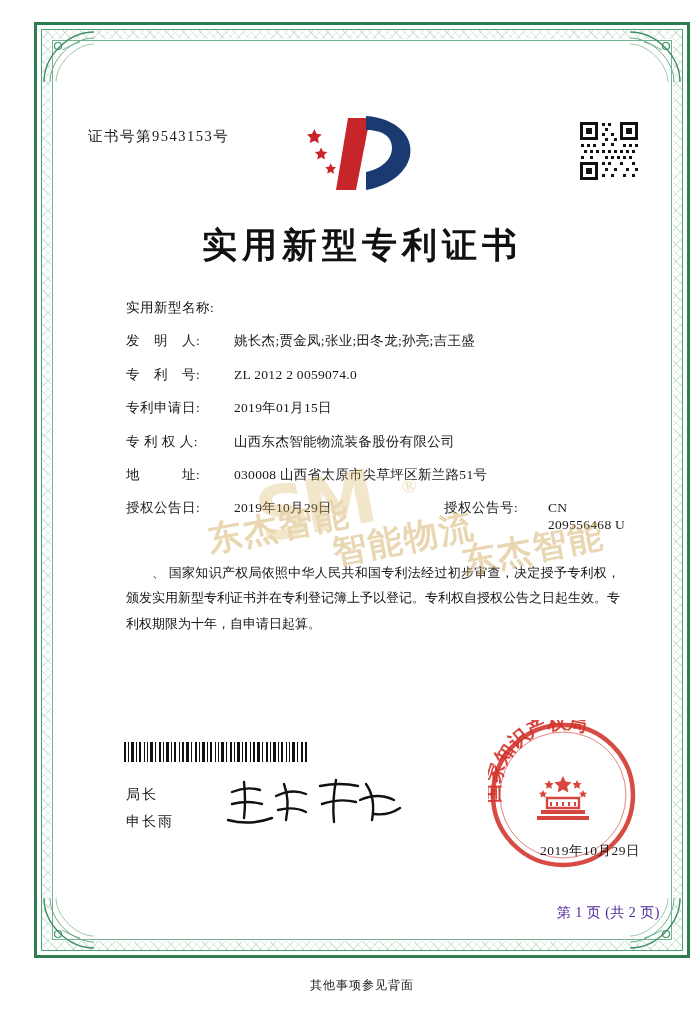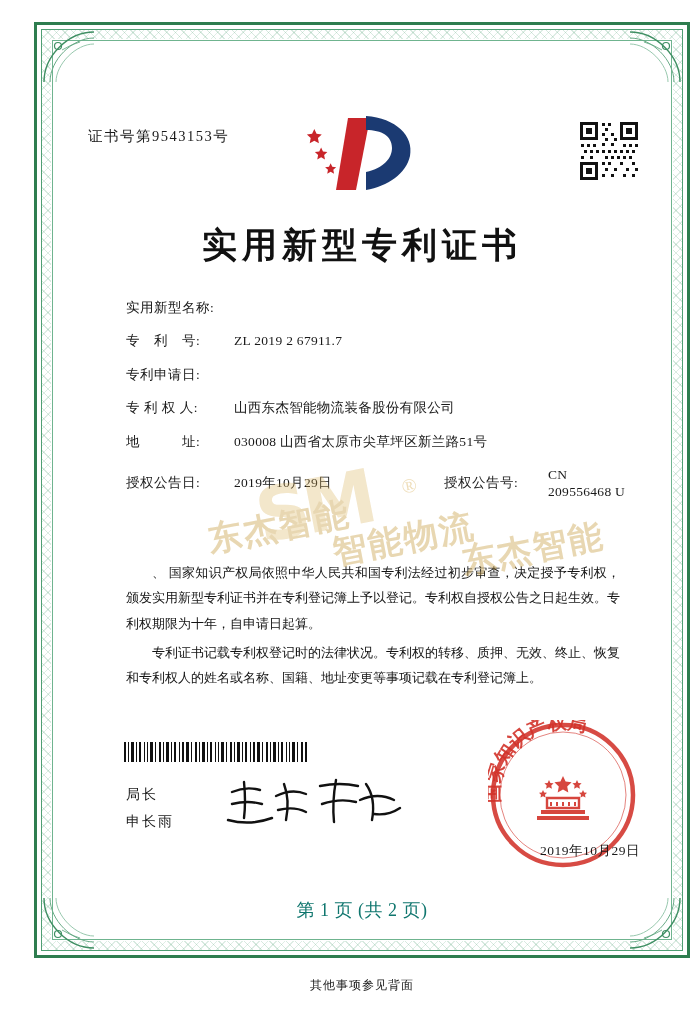--- a/index.html
+++ b/index.html
@@ -117,21 +117,21 @@
   }
 
   
   .fields {
     position: absolute;
     left: 62px; right: 30px;
     top: 248px;
   }
   .frow {
     display: flex;
-    align-items: center;
+    align-items: flex-start;
     margin-bottom: 16.5px;
     font-size: 13.5px;
     line-height: 1.25;
   }
   .flabel {
     width: 108px;
     flex: 0 0 108px;
     letter-spacing: 0.5px;
     white-space: nowrap;
   }
@@ -215,24 +215,24 @@
     color: #1a1a1a;
     letter-spacing: 0.5px;
     white-space: nowrap;
   }
 
   
   .page-num {
     position: absolute;
     left: 0; right: 0;
     bottom: 6px;
-    text-align: center;
-    font-size: 18px;
+    text-align: right;
+    font-size: 14px;
     letter-spacing: 0.5px;
-    color: #0f766e;
+    color: #4c1d95;
   }
   .footer-note {
     position: absolute;
     left: 0; right: 0;
     bottom: 16px;
     text-align: center;
     font-size: 12px;
     letter-spacing: 1px;
     color: #1a1a1a;
   }
@@ -398,45 +398,49 @@
       </svg>
     </div>
 
     <div class="doc-title">实用新型专利证书</div>
 
     <div class="fields">
       <div class="frow">
         <div class="flabel">实用新型名称:</div>
       </div>
       <div class="frow">
+        <div class="flabel">发　明　人:</div>
+        <div class="fvalue">姚长杰;贾金凤;张业;田冬龙;孙亮;吉王盛</div>
+      </div>
+      <div class="frow">
         <div class="flabel">专　利　号:</div>
-        <div class="fvalue">ZL 2019 2 67911.7</div>
+        <div class="fvalue">ZL 2012 2 0059074.0</div>
       </div>
       <div class="frow">
         <div class="flabel">专利申请日:</div>
+        <div class="fvalue">2019年01月15日</div>
       </div>
       <div class="frow">
         <div class="flabel">专 利 权 人:</div>
         <div class="fvalue">山西东杰智能物流装备股份有限公司</div>
       </div>
       <div class="frow">
         <div class="flabel">地　　　址:</div>
         <div class="fvalue">030008 山西省太原市尖草坪区新兰路51号</div>
       </div>
       <div class="frow two">
         <div class="flabel">授权公告日:</div>
         <div class="fvalue">2019年10月29日</div>
         <div class="flabel2">授权公告号:</div>
         <div class="fvalue2">CN 209556468 U</div>
       </div>
     </div>
 
     <div class="paras">
       <p>、 国家知识产权局依照中华人民共和国专利法经过初步审查，决定授予专利权，颁发实用新型专利证书并在专利登记簿上予以登记。专利权自授权公告之日起生效。专利权期限为十年，自申请日起算。</p>
-      <p>专利证书记载专利权登记时的法律状况。专利权的转移、质押、无效、终止、恢复和专利权人的姓名或名称、国籍、地址变更等事项记载在专利登记簿上。</p>
     </div>
 
     <div class="barcode">
       <svg width="185" height="20" viewBox="0 0 185 20">
         <g fill="#111">
           <rect x="0" y="0" width="2" height="20"></rect>
             <rect x="4" y="0" width="1" height="20"></rect>
           <rect x="7" y="0" width="3" height="20"></rect>
             <rect x="12" y="0" width="1" height="20"></rect>
           <rect x="15" y="0" width="2" height="20"></rect>

